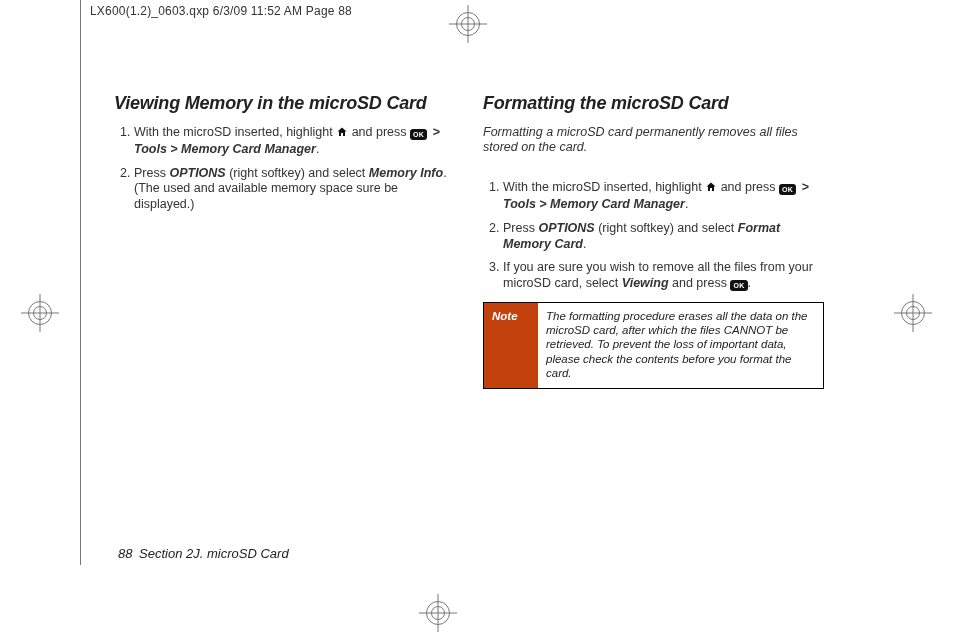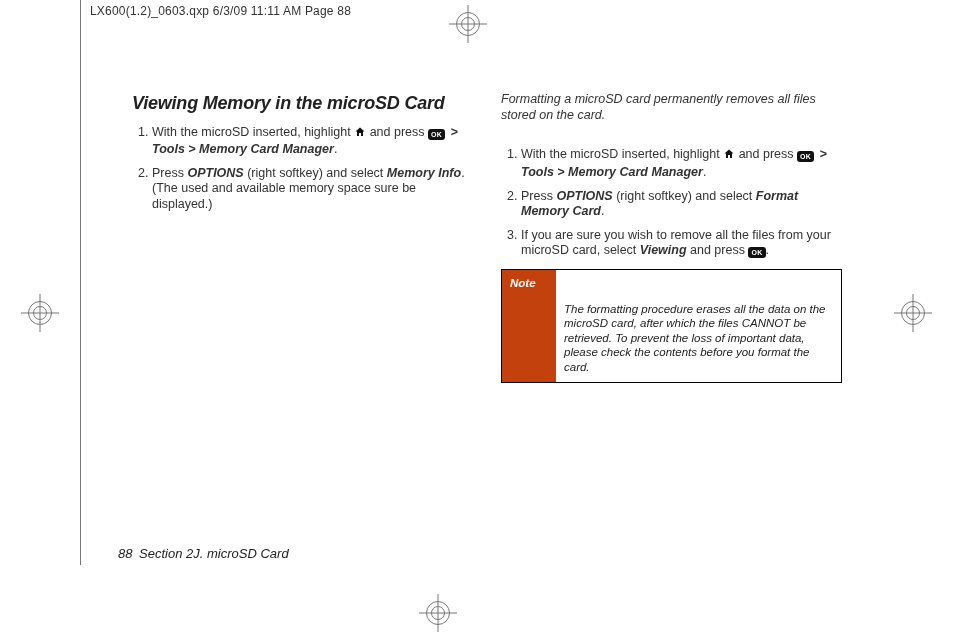--- a/index.html
+++ b/index.html
@@ -11,44 +11,44 @@
   .cross{position:absolute;width:26px;height:26px;}
   .cross .c1{position:absolute;left:50%;top:50%;width:22px;height:22px;border:1px solid #777;border-radius:50%;transform:translate(-50%,-50%);}
   .cross .c2{position:absolute;left:50%;top:50%;width:12px;height:12px;border:1px solid #777;border-radius:50%;transform:translate(-50%,-50%);}
   .cross .h{position:absolute;left:-6px;right:-6px;top:50%;height:1px;background:#777;transform:translateY(-.5px);}
   .cross .v{position:absolute;top:-6px;bottom:-6px;left:50%;width:1px;background:#777;transform:translateX(-.5px);}
   .cross-top{left:455px;top:11px;}
   .cross-bottom{left:425px;top:600px;}
   .cross-left{left:27px;top:300px;}
   .cross-right{left:900px;top:300px;}
   
-  .cols{position:absolute;left:132px;top:92px;width:710px;display:flex;gap:28px;}
+  .cols{position:absolute;left:114px;top:92px;width:710px;display:flex;gap:28px;}
   .col{flex:1;font-size:12.5px;line-height:1.25;color:#333;}
   h2{font-family:Helvetica,Arial,sans-serif;font-style:italic;font-weight:600;font-size:18px;margin:0 0 10px 0;color:#222;letter-spacing:-.2px;}
   ol{margin:6px 0 0 0;padding-left:20px;}
   ol li{margin-bottom:8px;}
   .bi{font-style:italic;font-weight:700;text-align:center;}
   .icon{display:inline-block;vertical-align:-2px;}
   .icon.home svg{width:12px;height:12px;}
   .icon.ok{display:inline-block;background:#111;color:#fff;border-radius:3px;font-size:7px;line-height:1;padding:2px 3px 2px 3px;font-weight:700;letter-spacing:.3px;vertical-align:-1px;}
   .gt{font-weight:700;padding:0 2px;}
   .intro{margin:0 0 24px 0;font-style:italic;}
   
   .note{display:flex;border:1px solid #000;margin-top:10px;font-size:11.5px;}
   .note .lab{background:#c2410c;color:#fff;font-style:italic;font-weight:600;padding:6px 8px;min-width:38px;}
-  .note .txt{font-style:italic;padding:6px 8px 8px 8px;color:#222;margin-top:26px;}
+  .note .txt{font-style:italic;padding:6px 8px 8px 8px;color:#222;}
   
   .footer{position:absolute;left:118px;top:546px;font-style:italic;font-size:13px;color:#222;}
   .pageno{font-weight:400;margin-right:3px;}
 </style>
 </head>
 <body>
 
 <div class="page">
-  <div class="slug">LX600(1.2)_0603.qxp  6/3/09  11:11 AM  Page 88</div>
+  <div class="slug">LX600(1.2)_0603.qxp  6/3/09  11:52 AM  Page 88</div>
   <div class="topline"></div>
 
   <div class="cross cross-top">
       <div class="h"></div>
       <div class="v"></div>
       <div class="c1"></div>
       <div class="c2"></div>
     </div>
   <div class="cross cross-bottom">
       <div class="h"></div>
@@ -84,20 +84,21 @@
           <span class="gt">&gt;</span>
           <span class="bi">Tools &gt; Memory Card Manager</span><span>.</span>
         </li>
         <li>
           <span>Press </span><span class="bi">OPTIONS</span><span> (right softkey) and select </span><span class="bi">Memory Info</span><span>. (The used and available memory space sure be displayed.)</span>
         </li>
       </ol>
     </div>
 
     <div class="col">
+      <h2>Formatting the microSD Card</h2>
       <p class="intro">Formatting a microSD card permanently removes all files stored on the card.</p>
       <ol>
         <li>
           <span>With the microSD inserted, highlight </span>
           <span class="icon home"><svg viewBox="0 0 24 24">
                 <path fill="#111" d="M12 3l9 8h-3v9h-4v-6H10v6H6v-9H3z"></path>
               </svg></span>
           <span> and press </span>
           <span class="icon ok">OK</span>
           <span class="gt">&gt;</span>

